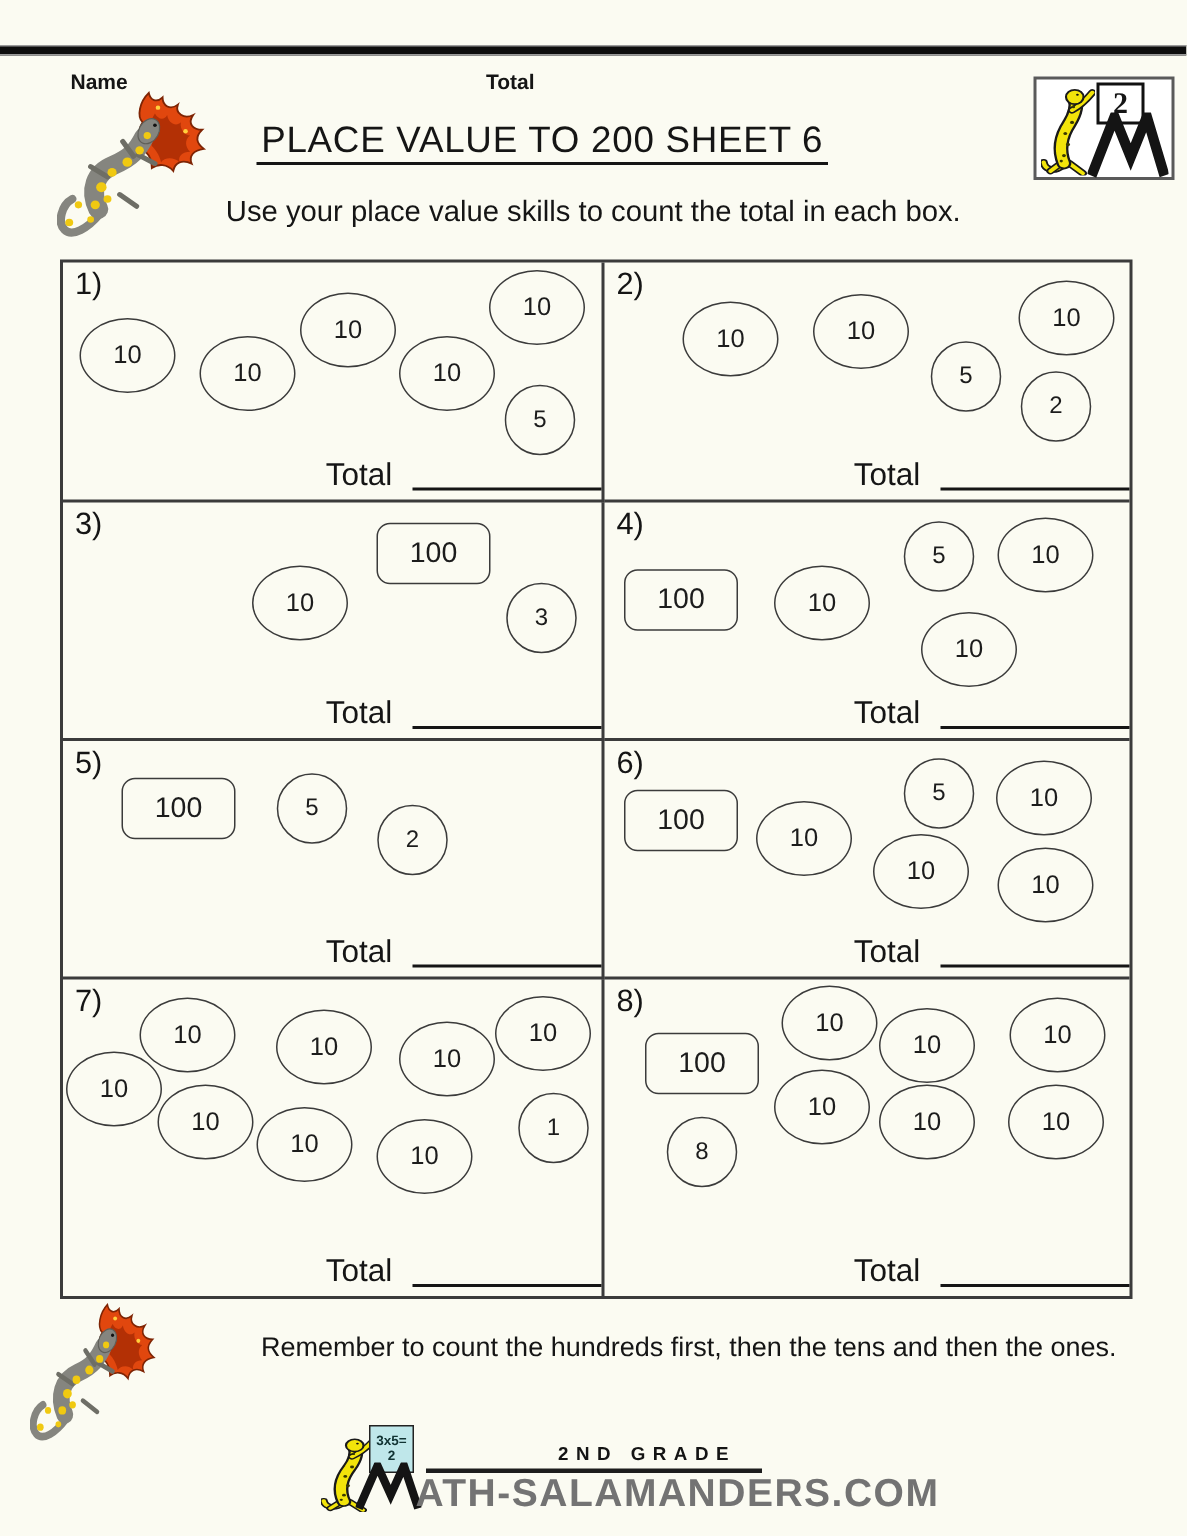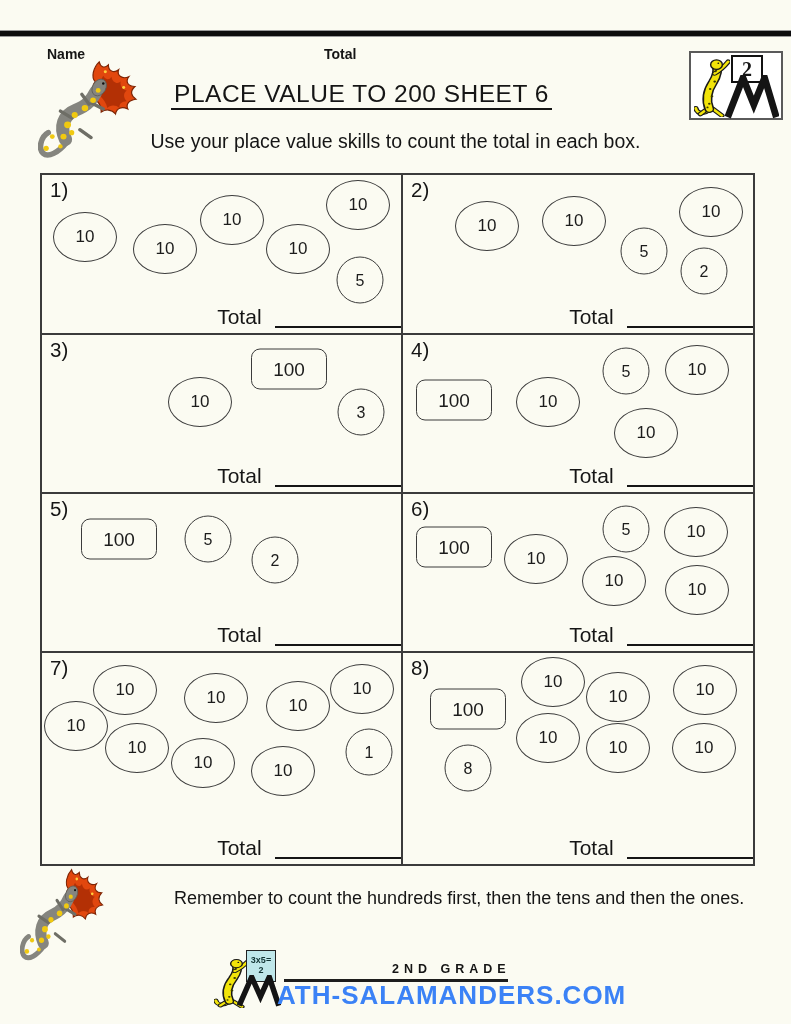--- a/index.html
+++ b/index.html
@@ -56,23 +56,23 @@
     border-bottom:2.6px solid #151515; vertical-align:-4px; height:14px; }
 
   .footer-note { left:136px; top:888px; font-size:18px; white-space:nowrap;margin-left:38px; }
 
   
   .footer-sal  { left:214px; top:958px; width:36px; height:50px; }
   .footer-sign { left:246px; top:950px; width:30px; height:32px;
     background:#bfe7ea; border:1.8px solid #222; text-align:center;
     font-size:9px; font-weight:bold; line-height:10px; padding-top:4px; color:#133; }
   .footer-m    { left:237px; top:975px; width:44px; height:32px; }
-  .grade-text  { left:392px; top:962px; font-size:12.5px; font-weight:bold; letter-spacing:5px; color:#141414; }
+  .grade-text  { left:372px; top:962px; font-size:12.5px; font-weight:bold; letter-spacing:5px; color:#141414; }
   .grade-rule  { left:284px; top:979px; width:224px; height:2.6px; background:#1d1d1d; }
-  .site-text   { left:277px; top:980px; font-size:26px; font-weight:bold; letter-spacing:1px; color:#3b82f6; }
+  .site-text   { left:277px; top:980px; font-size:26px; font-weight:bold; letter-spacing:1px; color:#737373; }
 </style>
 </head>
 <body>
 
 <svg width="0" height="0" style="position:absolute" aria-hidden="true">
   <defs>
     <g id="fire-sal">
       <path d="M58,44 C54,38 52,30 56,24 C52,20 54,10 60,4 C61,9 65,11 69,7 C69,13 74,16 79,12 C77,18 83,22 89,19 C85,25 89,29 95,29 C90,34 91,38 96,42 C89,43 86,47 88,52 C82,49 77,51 76,57 C72,52 66,52 62,55 C62,50 60,46 58,44 Z" fill="#e1470e" stroke="#7e2404" stroke-width="1.2"></path>
       <path d="M62,40 C60,32 60,24 64,18 C66,22 70,23 72,19 C73,25 78,27 81,24 C80,29 84,33 87,33 C83,36 84,41 87,44 C82,44 79,47 80,51 C76,47 70,48 68,51 C67,46 64,42 62,40 Z" fill="#a82a04" opacity="0.8"></path>
       <circle cx="66" cy="14" r="1.5" fill="#ffcf3d"></circle>

